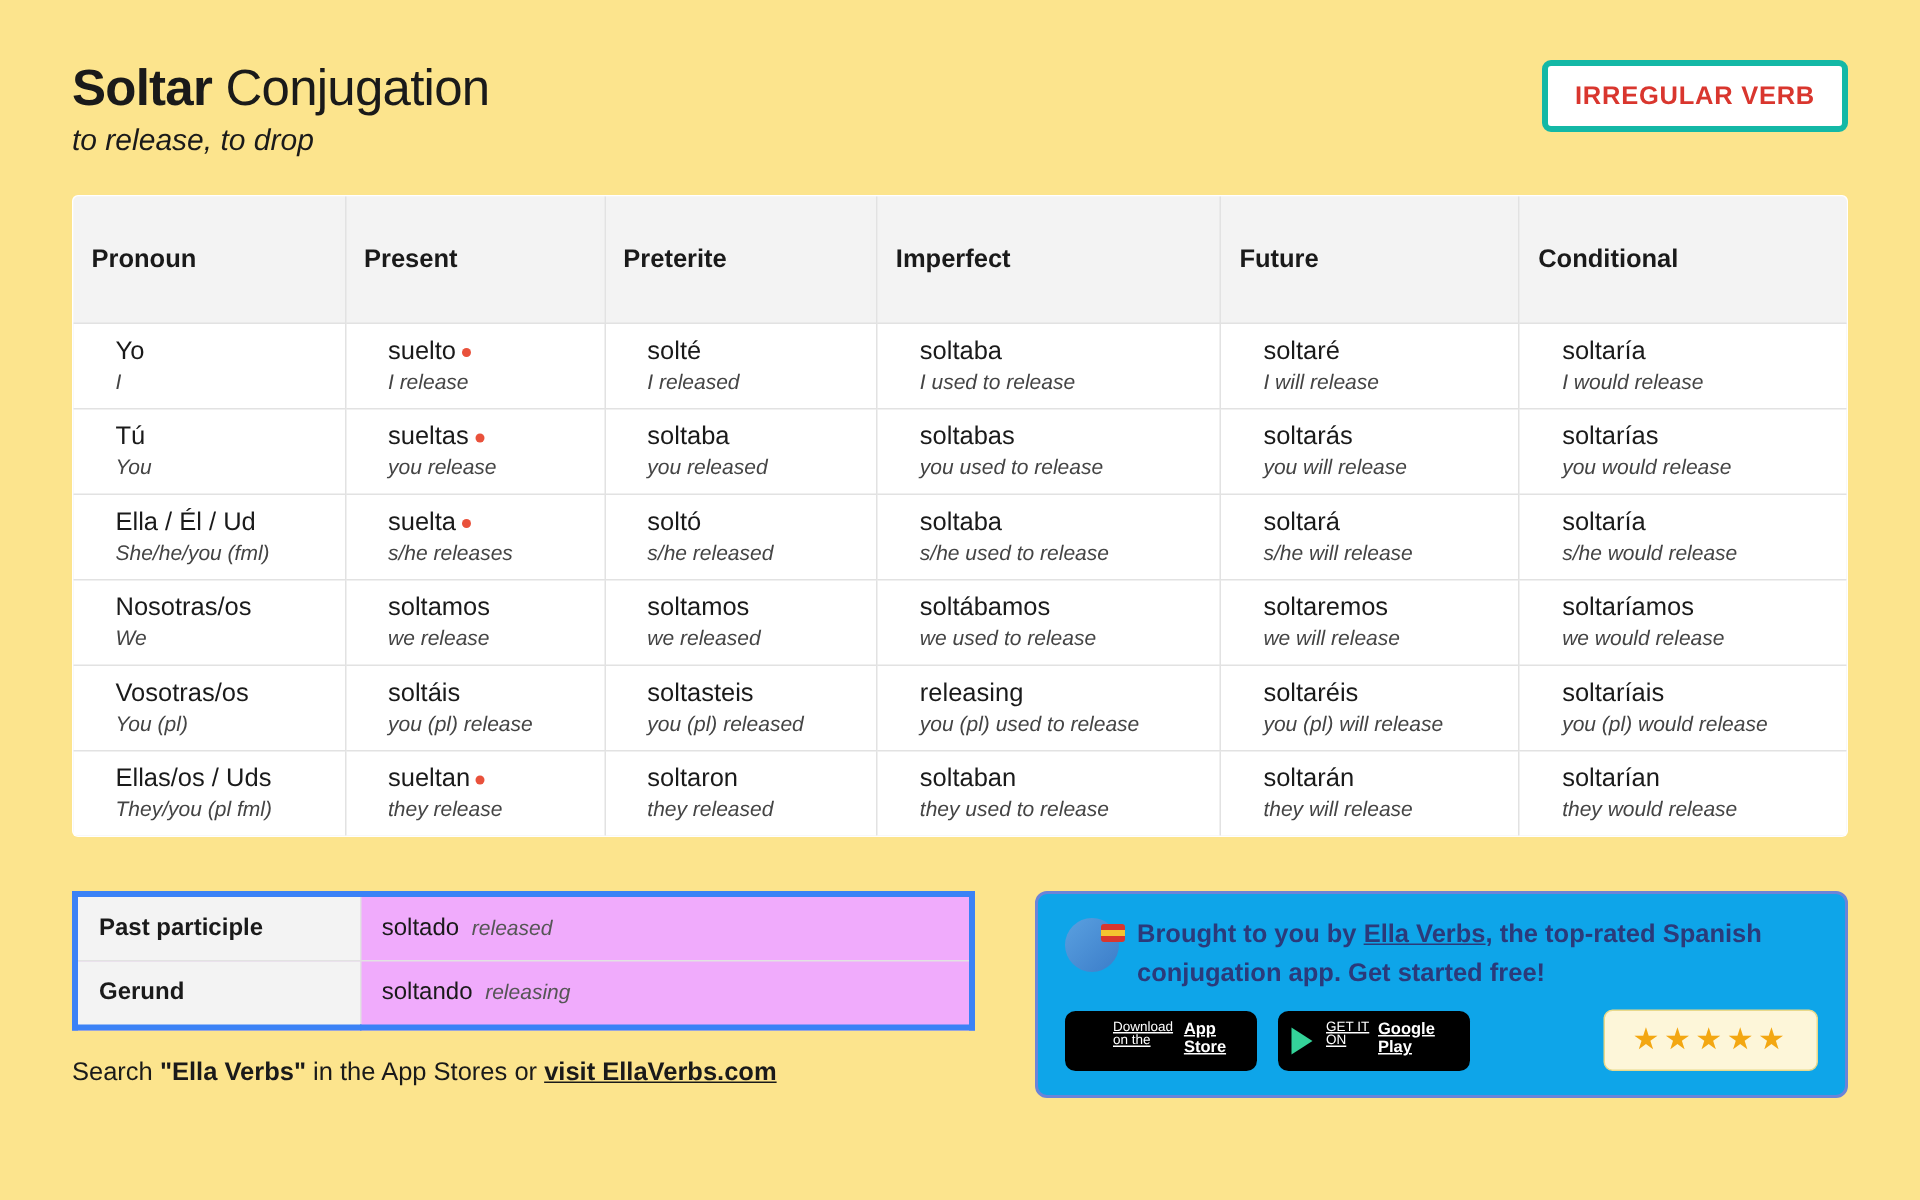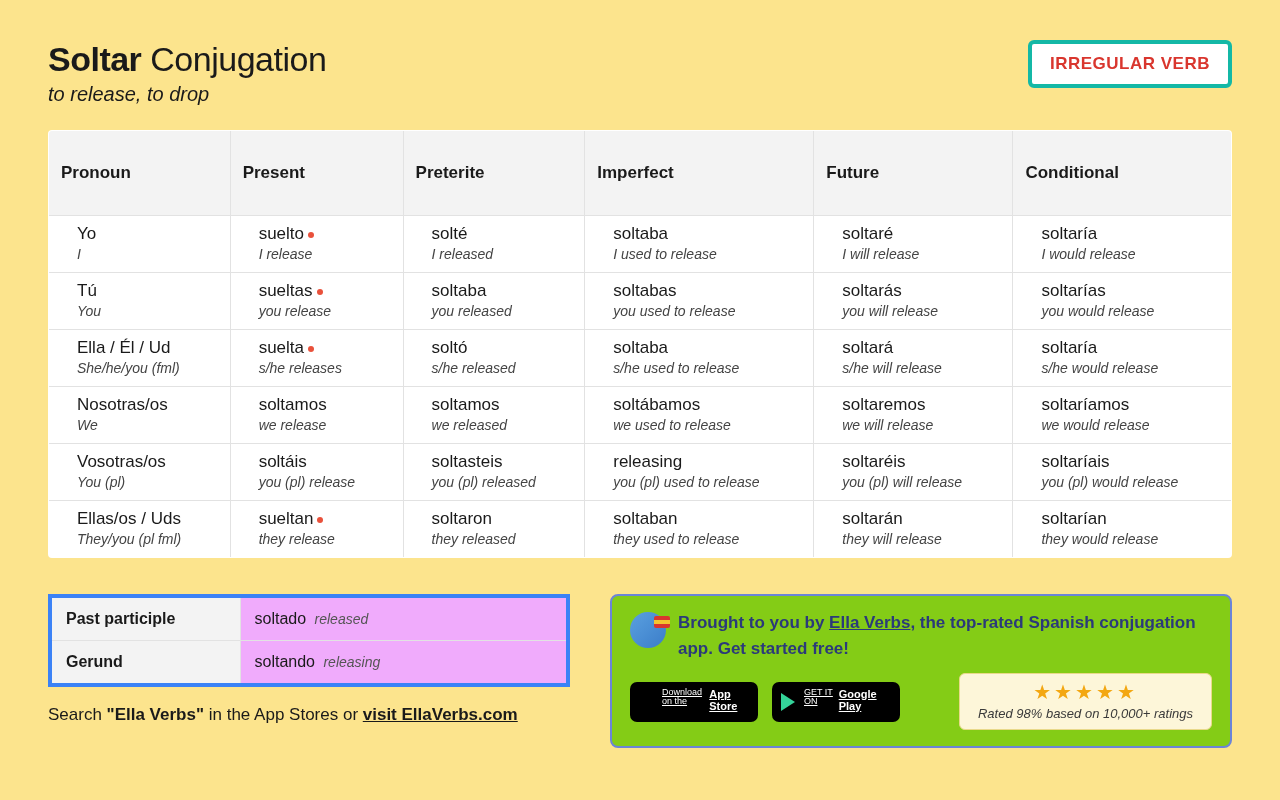--- a/index.html
+++ b/index.html
@@ -83,22 +83,22 @@
   .participle-table td.label {
     background: #f3f3f3;
     font-weight: 700;
     width: 190px;
   }
   .participle-table .val-sub { font-style: italic; font-size: 14px; color: #555; margin-left: 4px; }
   .search-line { font-size: 17px; }
   .search-line b { font-weight: 700; }
   .search-line a { color: #1a1a1a; text-decoration: underline; font-weight: 700; }
   .promo {
-    width: 622px;
-    background: #84cc16;
+    width: 542px;
+    background: #0ea5e9;
     border: 2px solid #6b84d8;
     border-radius: 8px;
     padding: 14px 18px 16px;
   }
   .promo-top { display: flex; gap: 12px; margin-bottom: 12px; }
   .promo-icon {
     width: 36px; height: 36px;
     background: linear-gradient(135deg,#5aa0e0,#3b7dc9);
     border-radius: 50%;
     position: relative;
@@ -380,17 +380,16 @@
         <span>Download on the</span>
         <span class="big">App Store</span>
       </a>
       <a href="#" class="store-badge">
         <span class="play-tri"></span>
         <span>GET IT ON</span>
         <span class="big">Google Play</span>
       </a>
       <div class="rating-box">
         <div class="stars">★★★★★</div>
-        <div class="rating-text">Rated 98% based on 10,000+ ratings</div>
       </div>
     </div>
   </div>
 </div>
 
 </body></html>

